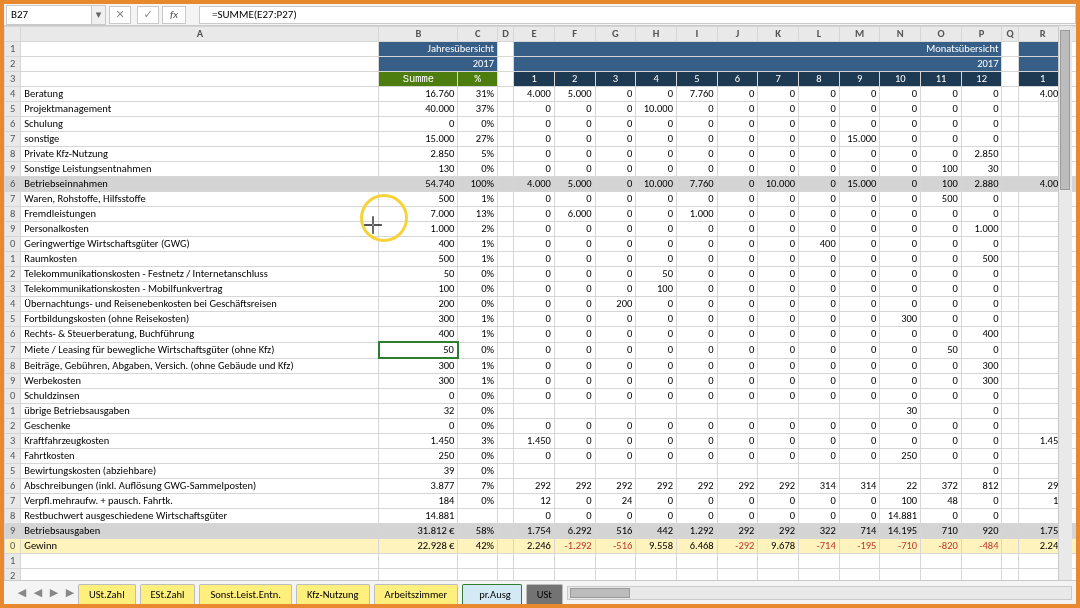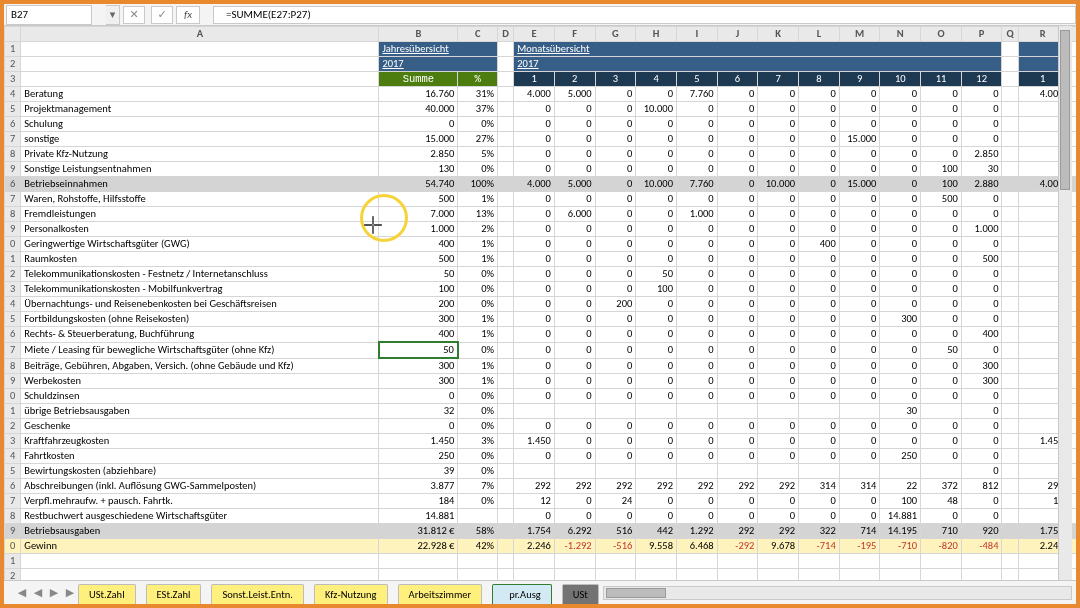--- a/index.html
+++ b/index.html
@@ -7,21 +7,21 @@
     width: 1080px; height: 608px; overflow: hidden;
     font-family: Calibri, Arial, sans-serif; font-size: 11px;
     background: #fff;
   }
   .outer { border: 4px solid #e8892f; width:1080px; height:608px; position:relative; background:#fff; }
   .formula-bar {
     display:flex; align-items:center; height:22px;
     border-bottom:1px solid #c9c9c9; background:#f4f4f4;
   }
   .name-box {
-    width:86px; height:20px; margin:0 14px 0 2px;
+    width:86px; height:20px; margin:0 0 0 2px;
     border:1px solid #c9c9c9; background:#fff; font-size:11px;
     padding-left:4px; display:flex; align-items:center;
   }
   .name-drop { width:14px; height:20px; border:1px solid #c9c9c9; border-left:none;
     display:flex; align-items:center; justify-content:center; color:#666; background:#f0f0f0;}
   .fx-btn { width:22px; height:18px; border:1px solid #c9c9c9; margin:0 3px;
     display:flex; align-items:center; justify-content:center; color:#888; background:#fff;}
   .fx-label { width:24px; height:18px; border:1px solid #c9c9c9; margin-right:13px;
     display:flex; align-items:center; justify-content:center; font-style:italic; color:#555; background:#fff;}
   .formula-input { flex:1; height:18px; border:1px solid #c9c9c9; background:#fff;
@@ -38,21 +38,21 @@
   .colhdr { background:#e9e9e9; text-align:center; color:#555; height:18px; }
   .col-A { width:308px; }
   .col-B { width:68px; }
   .col-C { width:34px; }
   .col-D { width:14px; }
   .col-M { width:35px; }
   .col-Q { width:14px; }
   .col-R { width:42px; }
   .col-S { width:14px; }
 
-  .hdr-navy { background:#365e87; color:#fff; text-align:left; border-color:#2d4d6f;text-decoration:underline;}
+  .hdr-navy { background:#365e87; color:#fff; text-align:right; border-color:#2d4d6f;}
   .hdr-navy2 { background:#4d7c0f; color:#fff; text-align:center; font-weight:500;font-family:Liberation Mono, monospace;}
   .hdr-dark-num { background:#1e3a53; color:#fff; text-align:center; }
   .grey-row td { background:#d4d4d4; }
   .yellow-row td { background:#fff3bd; }
   .num { text-align:right; }
   .neg { color:#c0392b; }
   .selected-cell { border:2px solid #2e7d30 !important; }
   .cursor-cross { position:absolute; width:22px; height:22px; pointer-events:none; }
   .ring { position:absolute; width:48px; height:48px; border:3px solid #f6d33a; border-radius:50%; pointer-events:none; }
 
@@ -913,21 +913,21 @@
 
 <div class="vscroll">
   <div class="vthumb"></div>
 </div>
 
 <div class="sheet-tabs">
   <span class="nav-tri">◀</span>
   <span class="nav-tri">◀</span>
   <span class="nav-tri">▶</span>
   <span class="nav-tri">▶</span>
-  <span id="tabs-holder" style="display:flex;gap:10px;text-align:right;">
+  <span id="tabs-holder" style="display:flex;gap:4px;text-align:right;">
         <span class="tab yellow">USt.Zahl</span>
         <span class="tab yellow">ESt.Zahl</span>
         <span class="tab yellow">Sonst.Leist.Entn.</span>
         <span class="tab yellow">Kfz-Nutzung</span>
         <span class="tab yellow">Arbeitszimmer</span>
         <span class="tab active">pr.Ausg</span>
         <span class="tab green">USt</span>
       </span>
   <div class="scroll-track">
     <div class="scroll-thumb"></div>

